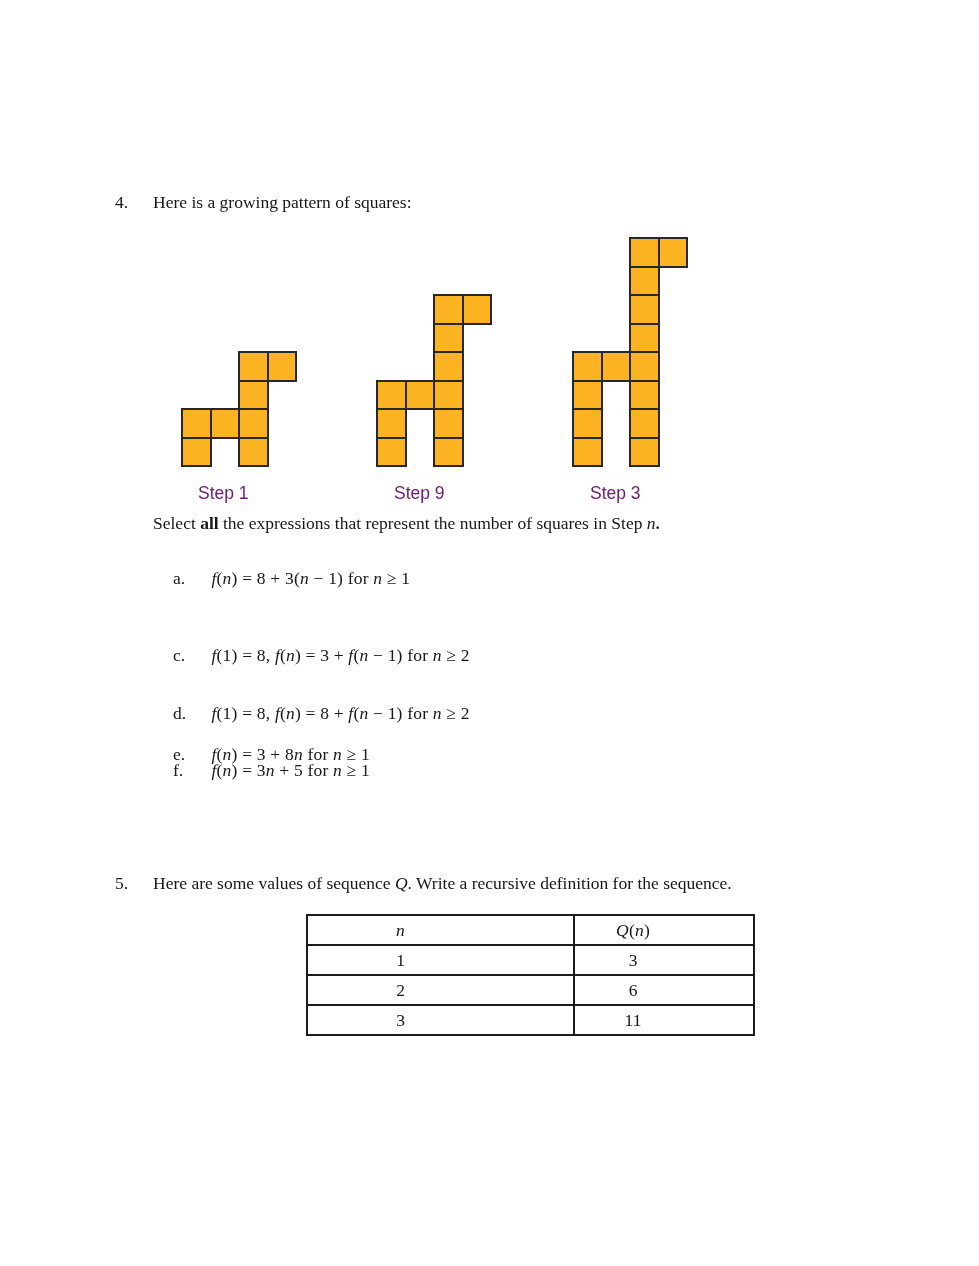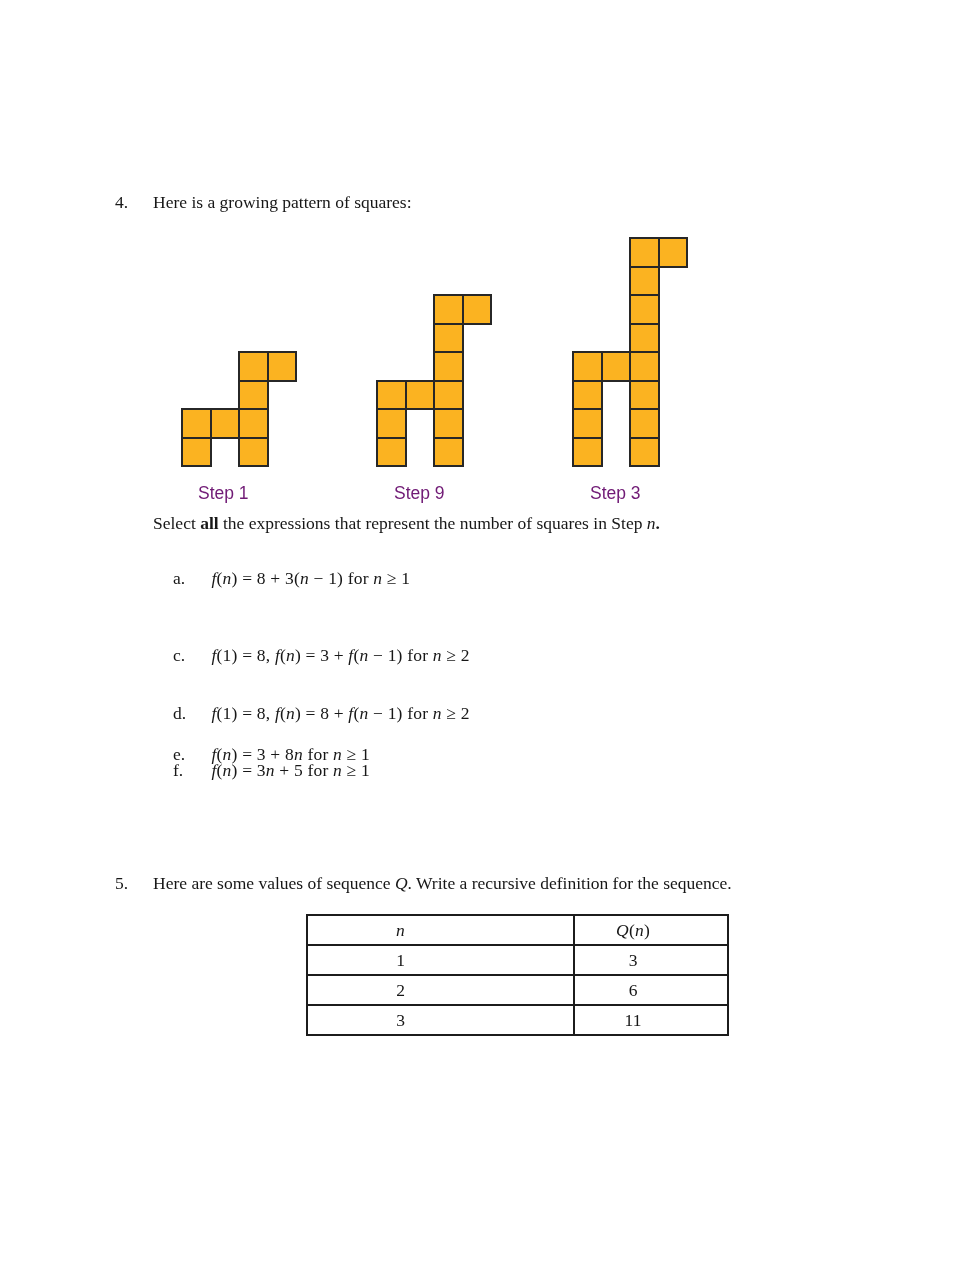--- a/index.html
+++ b/index.html
@@ -42,21 +42,21 @@
     font-size:17.5px;
   }
   .qtable th,.qtable td{
     border:2px solid #1c1c1c;
     font-weight:normal;
     height:28px;
     text-align:center;
     padding:0;
   }
   .qtable .c1{width:185px;padding-right:80px;}
-  .qtable .c2{width:116px;padding-right:36px;margin-top:44px;}
+  .qtable .c2{width:116px;padding-right:62px;margin-top:44px;}
 </style>
 </head>
 <body>
 
 <div class="page">
 
   <div class="qrow" style="top:190px;">
     <span class="qnum">4.</span><span>Here is a growing pattern of squares:</span>
   </div>
 

